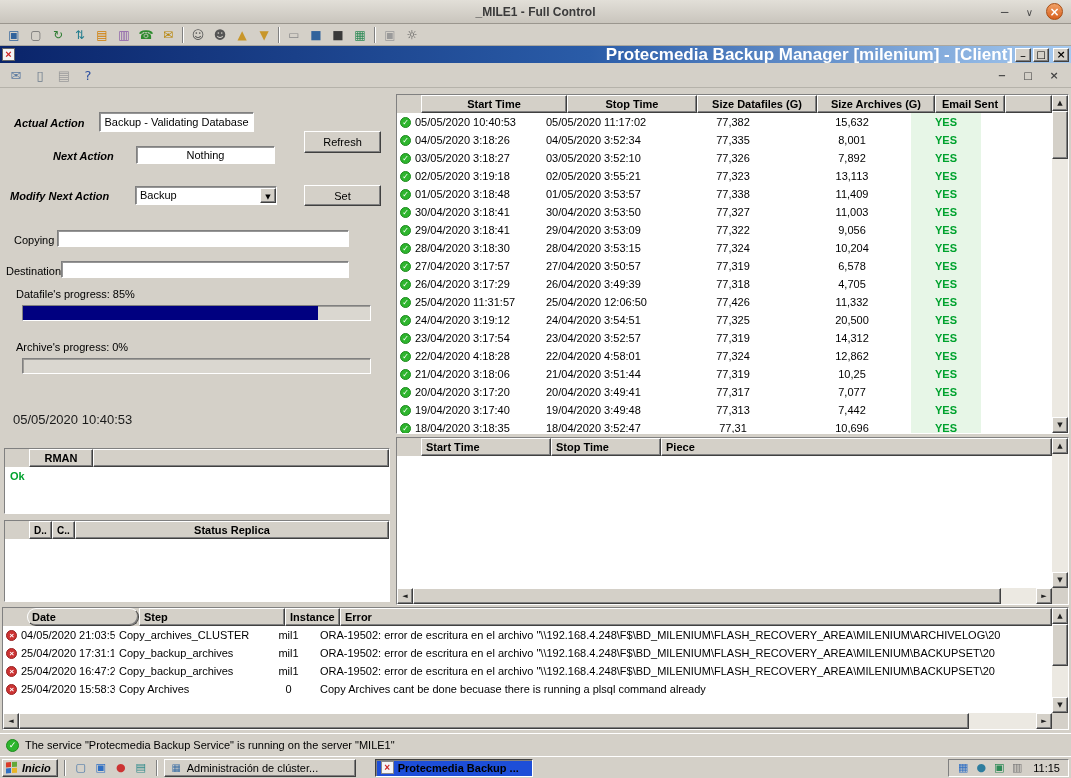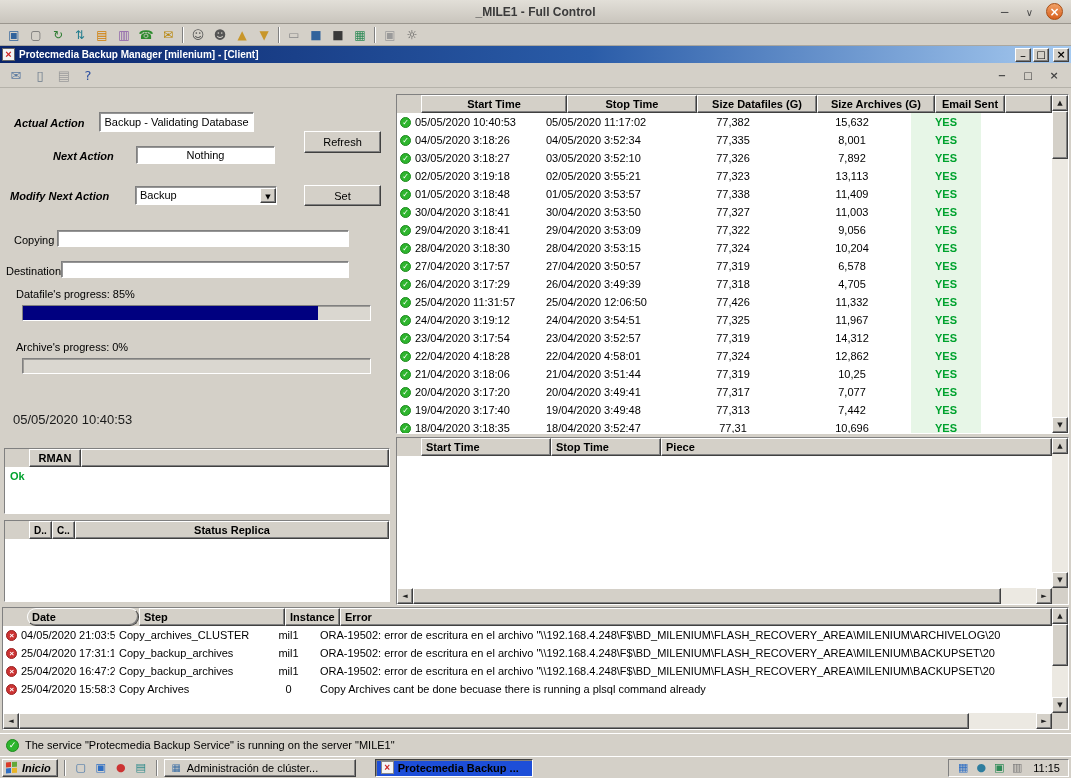--- a/index.html
+++ b/index.html
@@ -28,21 +28,21 @@
     background:#d4d0c8; border-bottom:1px solid #aaa79f; display:flex; align-items:center; padding-left:4px; }
   .tb-group { display:flex; align-items:center; gap:2px; }
   .tb-icon { width:20px; height:18px; display:flex; align-items:center; justify-content:center; font-size:12px; cursor:default; }
   .tb-sep { width:0; height:16px; border-left:1px solid #808080; border-right:1px solid #ffffff; margin:0 4px; }
 
   
   .app-titlebar { position:absolute; left:0; top:46px; width:1071px; height:17px;
     background:linear-gradient(90deg,#0a246a,#2a5ca8 55%,#a6caf0); display:flex; align-items:center; padding:0 2px; }
   .app-logo { width:13px; height:13px; background:#f4f4f4; border:1px solid #666; display:flex; align-items:center; justify-content:center; margin-right:4px; }
   .app-logo::before { content:"×"; color:#c22; font-weight:bold; font-size:11px; line-height:1; }
-  .app-title { color:#fff; font-weight:bold; font-size:10px; flex:1; white-space:nowrap; overflow:hidden; }
+  .app-title { color:#fff; font-weight:bold; font-size:17px; flex:1; white-space:nowrap; overflow:hidden;text-align:right; }
   .win-btn { width:16px; height:14px; margin-left:2px; display:flex; align-items:center; justify-content:center; font-size:9px; font-weight:bold; color:#000; }
   .g-underscore::before { content:"_"; position:relative; top:-3px; }
   .g-box::before { content:"□"; font-size:10px; }
   .g-close::before { content:"×"; font-size:11px; }
 
   
   .app-toolbar { position:absolute; left:0; top:63px; width:1071px; height:25px;
     background:#d4d0c8; border-bottom:1px solid #b5b2aa; display:flex; align-items:center; padding-left:5px; }
   .app-toolbar .tb-icon { width:22px; height:20px; font-size:13px; }
   .mdi { margin-left:auto; margin-right:10px; display:flex; gap:12px; align-items:center; color:#444; font-weight:bold; }
@@ -83,21 +83,21 @@
   
   .lv-box { position:absolute; background:#fff; border:1px solid; border-color:#808080 #fff #fff #808080; box-shadow:inset 1px 1px 0 rgba(64,64,64,.45); }
   .lv-header { position:absolute; left:0; top:0; right:0; height:18px; display:flex; background:#d4d0c8;padding-left:24px; }
   .hcell { height:18px; background:#d4d0c8; border:1px solid; border-color:#fff #404040 #404040 #fff; box-shadow:inset -1px -1px 0 #808080; font-weight:bold; display:flex; align-items:center; justify-content:center; overflow:hidden; white-space:nowrap; }
   .hcell.left { justify-content:flex-start; padding-left:4px; }
   .hfill { flex:1; }
   .lv-rows { position:absolute; left:0; top:18px; right:0; bottom:0; overflow:hidden; background:#fff; }
 
   #rman-box { left:4px; top:448px; width:386px; height:66px; }
   #rman-box .lv-rows { right:0; }
-  .w-rman { width:52px; }
+  .w-rman { width:64px; }
   .rman-ok { display:inline-block; padding:3px 5px; color:#00a22e; font-weight:bold; }
   #replica-box { left:4px; top:520px; width:386px; height:82px; }
   .w-sm { width:23px; font-size:10px; }
 
   #backups-box { left:396px; top:94px; width:673px; height:340px; }
   #backups-box .lv-header, #backups-box .lv-rows { right:16px; }
   .bc0 { width:146px; } .bc1 { width:130px; } .bc2 { width:120px; } .bc3 { width:118px; } .bc4 { width:70px; }
   .brow { display:flex; height:18px; align-items:center; background:#fff; }
   .bcell { height:18px; display:flex; align-items:center; overflow:hidden; white-space:nowrap; }
   .bcell.bc0 { padding-left:3px; gap:4px; }
@@ -518,21 +518,21 @@
           <span class="bcell bfill"></span>
         </div>
 
         <div class="brow">
           <span class="bcell bc0">
             <i class="ok-ic"></i>
             <span>24/04/2020 3:19:12</span>
           </span>
           <span class="bcell bc1">24/04/2020 3:54:51</span>
           <span class="bcell bc2 num">77,325</span>
-          <span class="bcell bc3 num">11,967</span>
+          <span class="bcell bc3 num">20,500</span>
           <span class="bcell bc4 yes">YES</span>
           <span class="bcell bfill"></span>
         </div>
 
         <div class="brow">
           <span class="bcell bc0">
             <i class="ok-ic"></i>
             <span>23/04/2020 3:17:54</span>
           </span>
           <span class="bcell bc1">23/04/2020 3:52:57</span>

